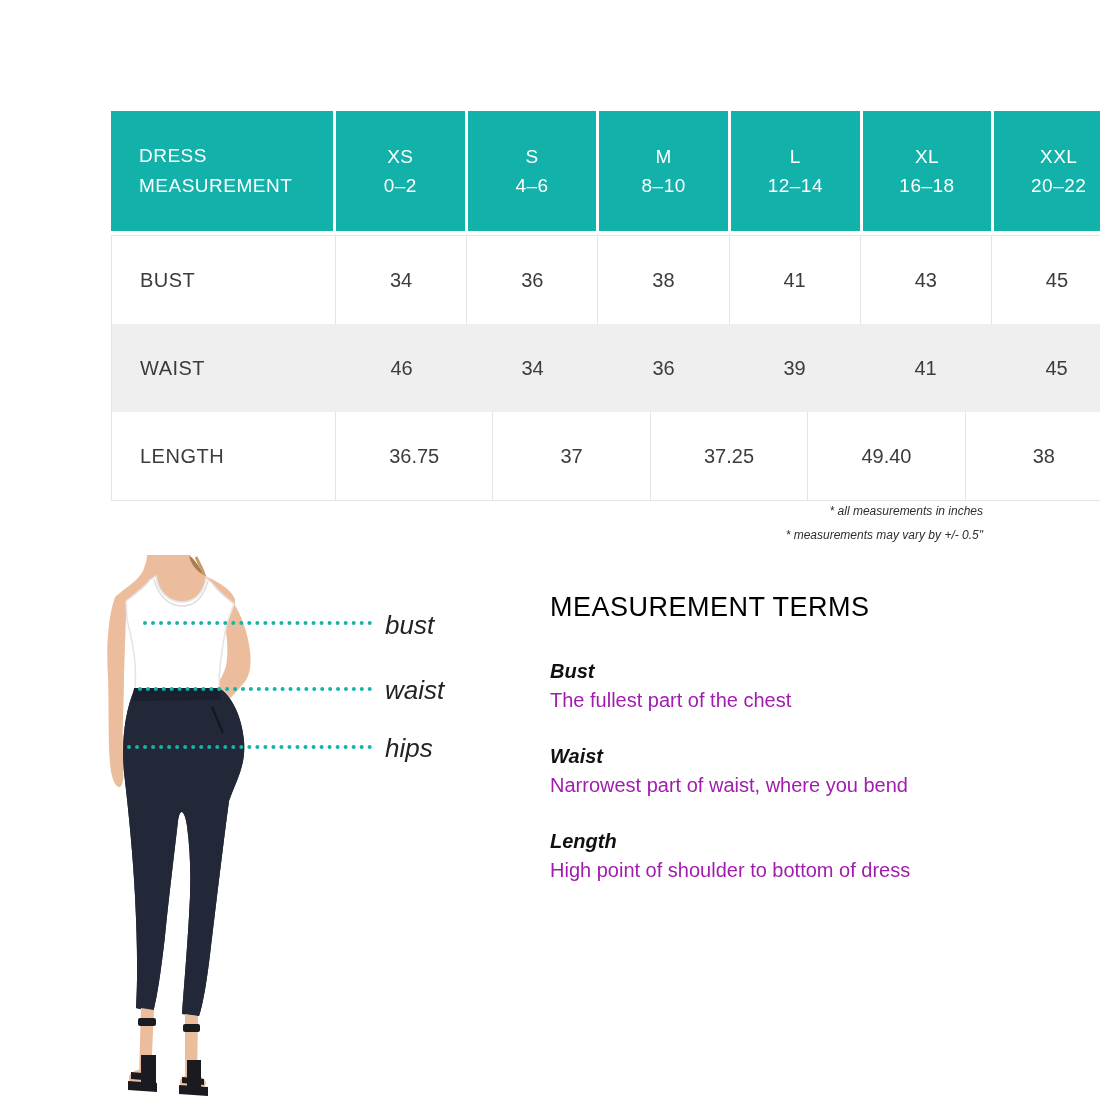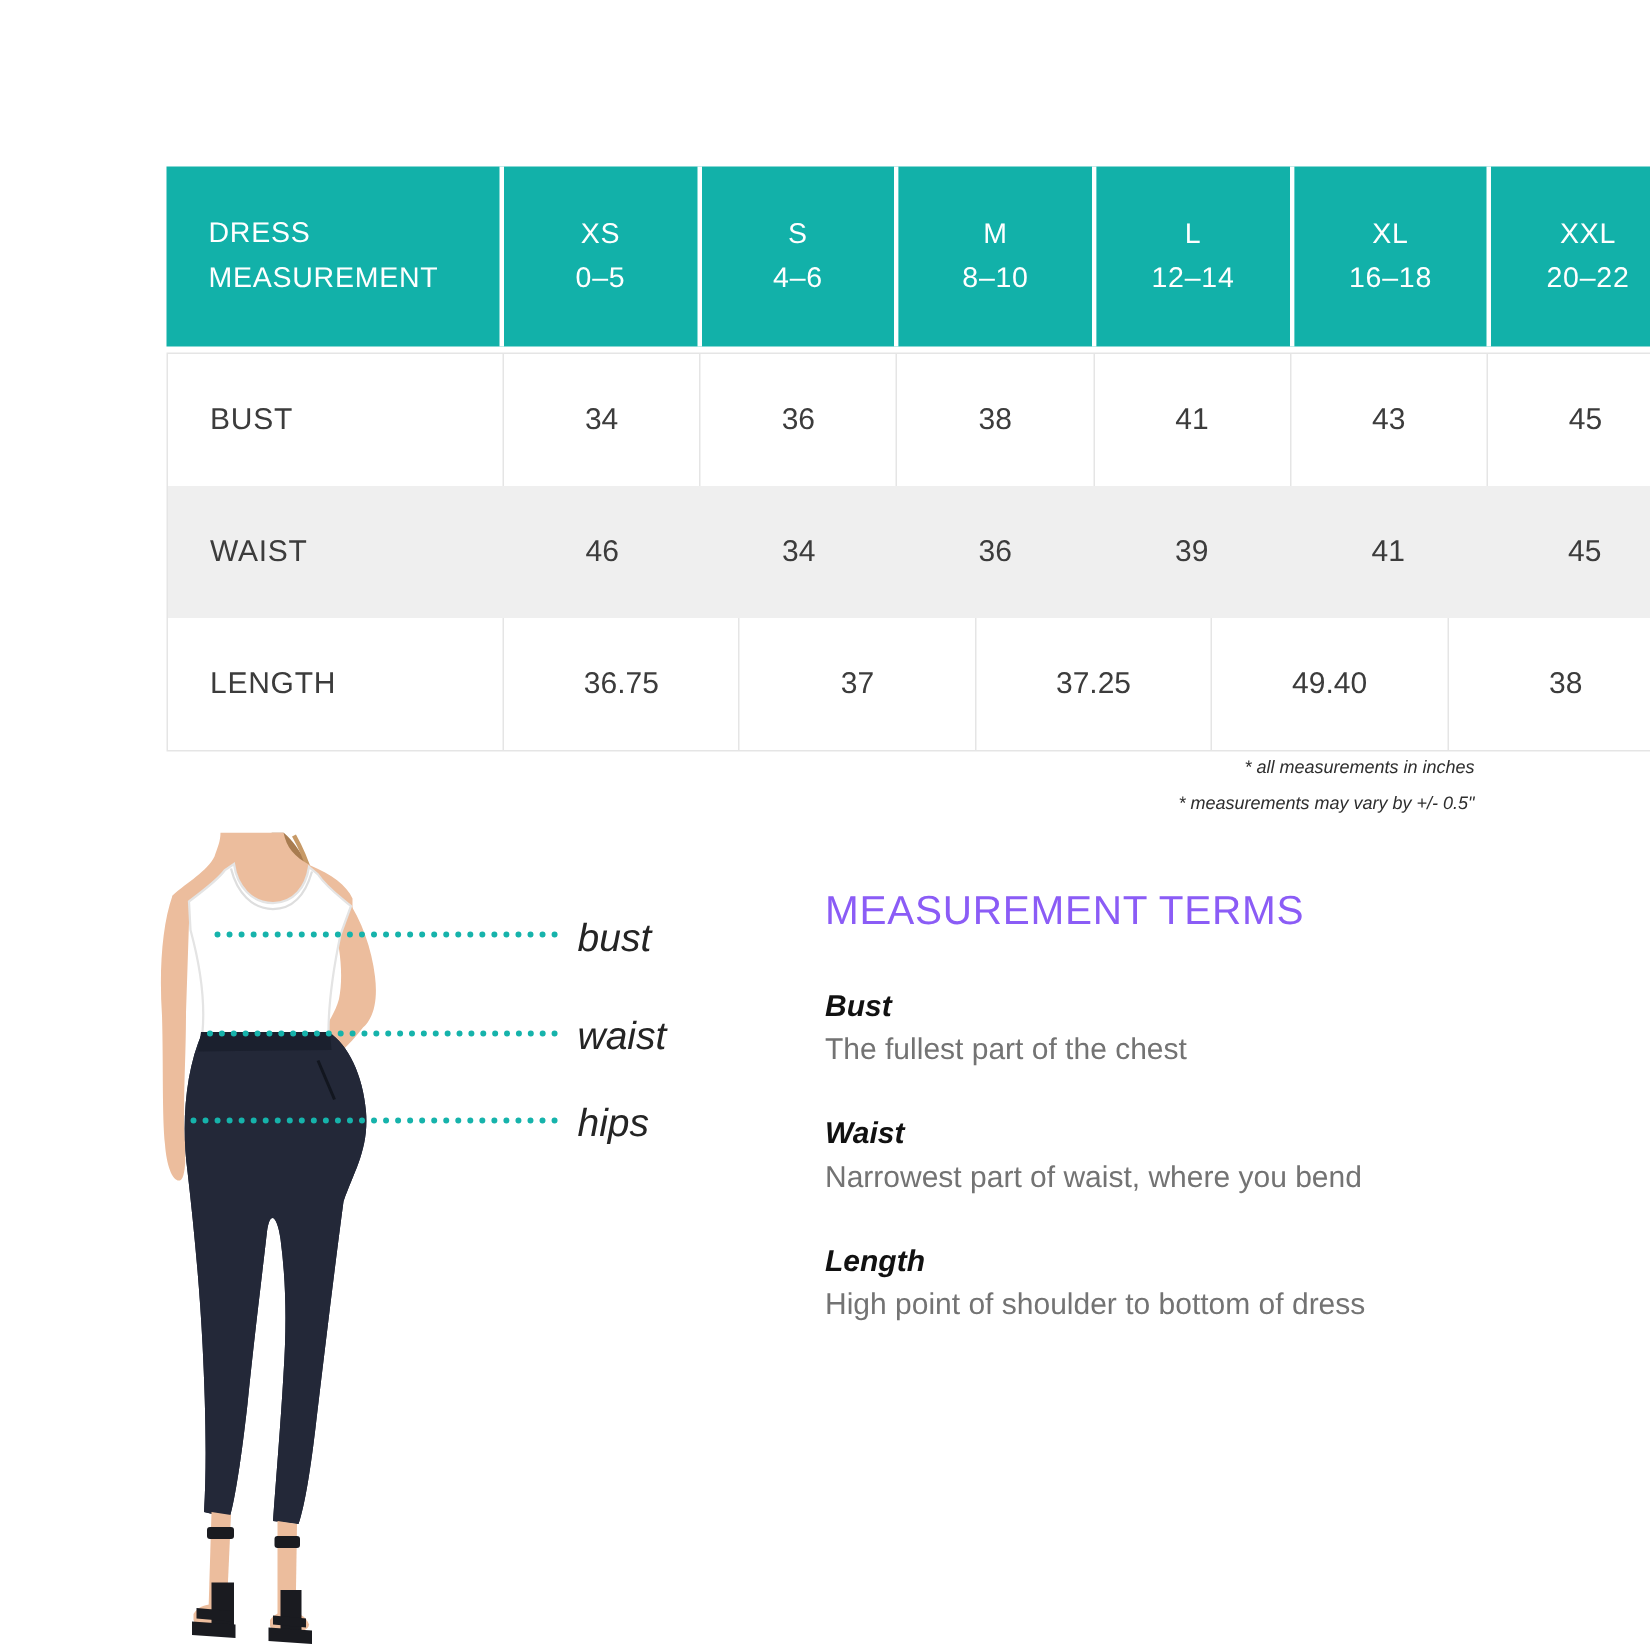--- a/index.html
+++ b/index.html
@@ -59,37 +59,37 @@
     font-style:italic; font-size:26px; color:#242424; line-height:30px;
   }
   .label-bust  { top:610px; }
   .label-waist { top:675px; }
   .label-hips  { top:733px; }
 
   
   .terms { position:absolute; left:550px; top:592px; width:480px; }
   .terms-heading {
     margin:0 0 34px 0; font-size:27px; font-weight:400; letter-spacing:0.5px;
-    color:#8b5cf6;
+    color:#000000;
   }
   .term-item { margin-bottom:27px; }
   .term-name { font-size:20px; font-weight:bold; font-style:italic; color:#111111; line-height:28px; }
-  .term-def  { font-size:20px; color:#737373; line-height:30px; }
+  .term-def  { font-size:20px; color:#a21caf; line-height:30px; }
 </style>
 </head>
 <body>
 
 <div class="size-table">
   <div class="thead">
     <div class="th c0">
       <span>DRESS MEASUREMENT</span>
     </div>
     <div class="th c">
       <span>XS</span>
-      <span>0–5</span>
+      <span>0–2</span>
     </div>
     <div class="th c">
       <span>S</span>
       <span>4–6</span>
     </div>
     <div class="th c">
       <span>M</span>
       <span>8–10</span>
     </div>
     <div class="th c">

